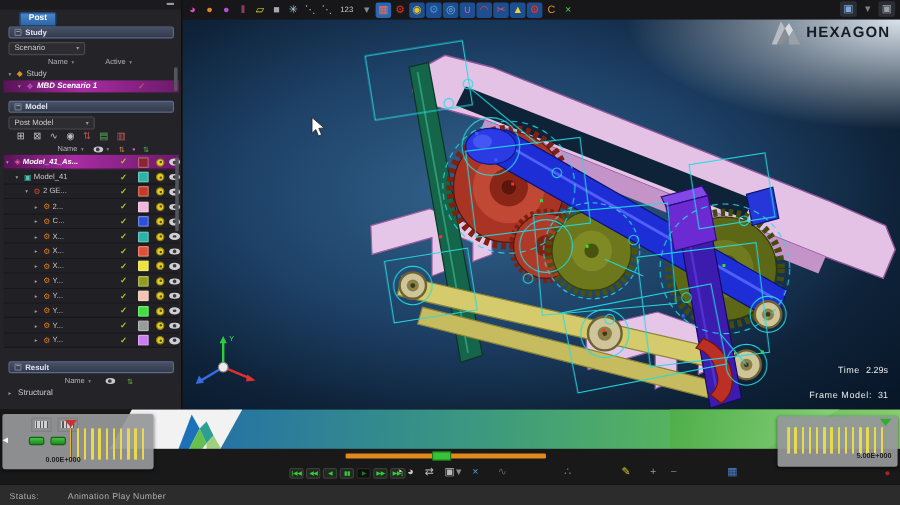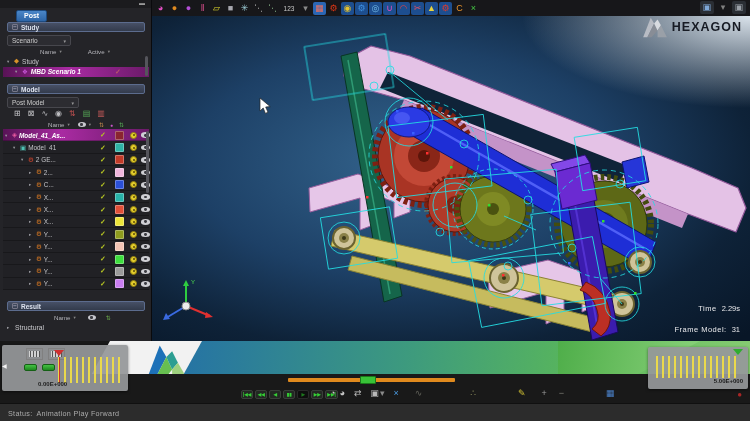--- a/index.html
+++ b/index.html
@@ -92,21 +92,21 @@
 .playrow{position:absolute;left:241px;top:16px;display:flex;gap:2px}
 .pbtn{min-width:12px;height:9px;padding:0 1px;background:#232823;border:1px solid #3a3f3a;border-radius:2px;color:#35d035;font-size:4.6px;line-height:7px;text-align:center;font-weight:bold}
 .pbtn.pressed{background:#0e0e0e;color:#1e7a1e;border-color:#2a2a2a}
 .ctool-row{position:absolute;left:330px;top:13px;display:flex;align-items:center}
 .ctool{font-size:9px;line-height:12px}
 .stop-icon{position:absolute;right:8px;top:16px;font-size:8px}
 
 
 .statusbar{position:absolute;left:0;top:403px;width:750px;height:18px;background:#2c2c2c;border-top:1px solid #101010}
 .statusbar .stext{position:absolute;left:8px;top:5px;font-size:7.2px;color:#ababab;letter-spacing:.3px}
-.statusbar .slabel{margin-right:4px}
+.statusbar .slabel{margin-right:24px}
 </style>
 </head>
 <body>
 
 <div id="app">
 
   <div class="left-panel">
     <div class="panel-topstrip"></div>
     <span class="min-icon">▬</span>
     <span class="post-badge">Post</span>
@@ -625,17 +625,17 @@
     <span class="wp-value">0.00E+000</span>
   </div>
   <div class="wavepanel wp-right">
     <div class="bars"></div>
     <span class="green-marker"></span>
     <span class="wp-value">5.00E+000</span>
   </div>
 
   <div class="statusbar">
     <span class="stext">
-      <span class="slabel">Status:</span><span>Animation Play Forward</span>
+      <span class="slabel">Status:</span><span>Animation Play Number</span>
     </span>
   </div>
 
 </div>
 
 </body></html>

